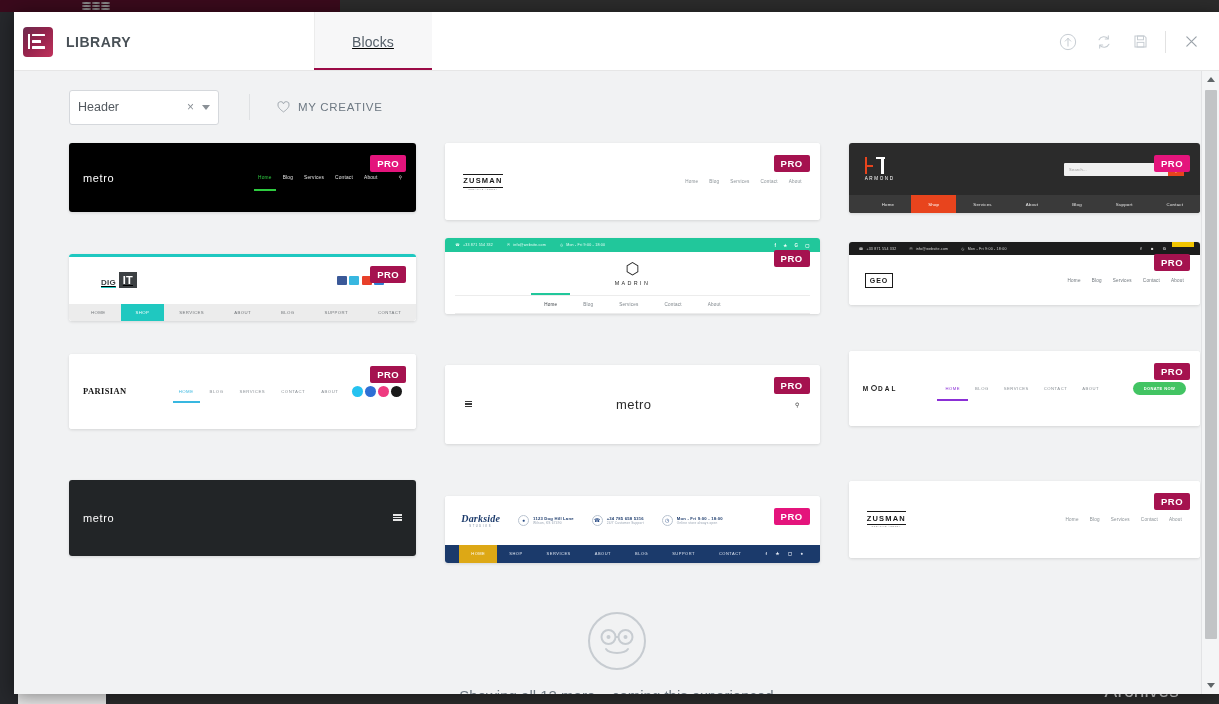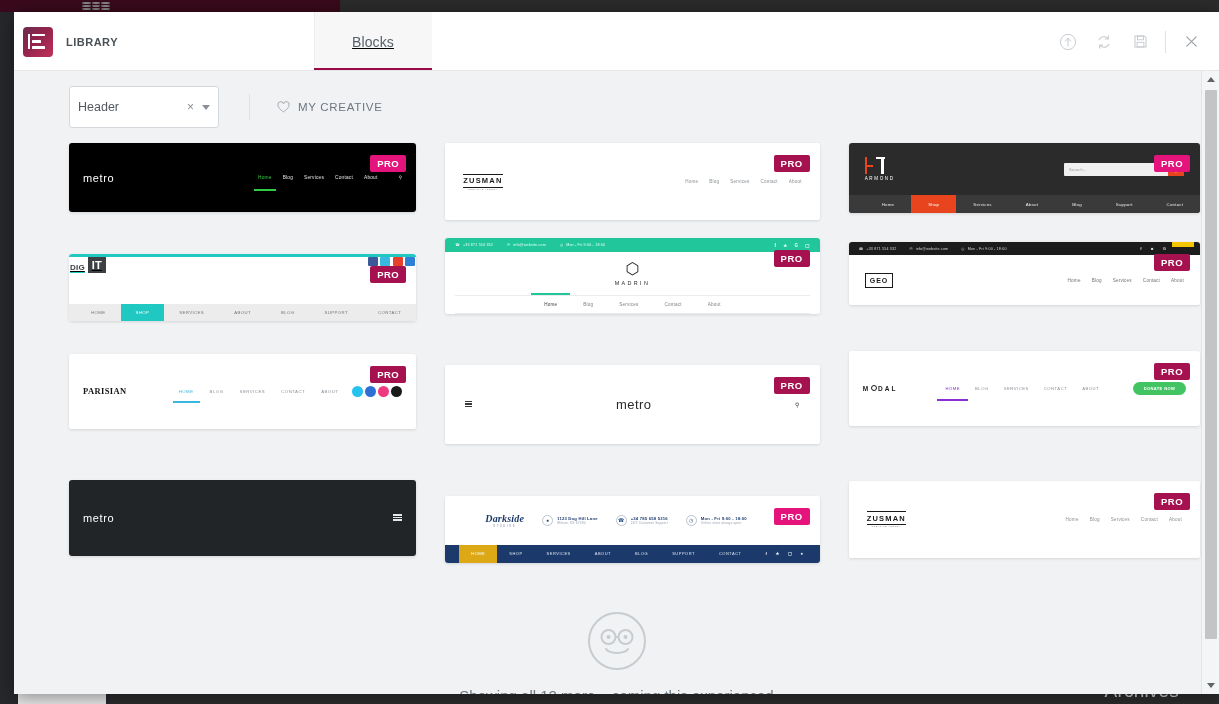--- a/index.html
+++ b/index.html
@@ -65,21 +65,21 @@
   .brand-logo .bars i {
     position: absolute; left: 0; height: 2.4px; background: #fff; border-radius: .5px;
   }
   .brand-logo .bars i:nth-child(1) { top: 0; width: 13px; }
   .brand-logo .bars i:nth-child(2) { top: 6.2px; width: 9px; }
   .brand-logo .bars i:nth-child(3) { top: 12.4px; width: 13px; }
   .brand-logo .bars::before {
     content:""; position:absolute; left:-4px; top:0; width:2.6px; height:15px; background:#fff;
   }
   .brand-title {
-    font-size: 11px; font-weight: bold; color: #495157; letter-spacing: .5px;
+    font-size: 14px; font-weight: bold; color: #495157; letter-spacing: .5px;
   }
 
   .tabs { display: flex; align-items: stretch; flex: 1; text-decoration: underline; }
   .tab {
     display: flex; align-items: center; justify-content: center;
     padding: 0 10px; min-width: 118px; height: 59px;
     font-size: 14px; color: #6d7882; cursor: pointer;
     position: relative; letter-spacing: .1px;
   }
   .tab.active {
@@ -99,21 +99,21 @@
     color: #c5cbd1; cursor: pointer;
   }
   .hdivider { width: 1px; height: 22px; background: #e2e2e2; margin: 0 7px; }
 
   
   .toolbar {
     height: 72px; display: flex; align-items: center;
     padding: 0 52px 0 55px; position: relative;
   }
   .select-box {
-    width: 150px; height: 42px; background: #fff;
+    width: 150px; height: 35px; background: #fff;
     border: 1px solid #d5d8dc; border-radius: 3px;
     display: flex; align-items: center; padding: 0 8px;
     font-size: 12.5px; color: #53595f; cursor: pointer;
   }
   .select-box .sel-val { flex: 1; }
   .select-box .sel-clear { color: #8a9096; font-size: 12px; margin-right: 8px; cursor: pointer; }
   .select-box .sel-caret {
     width: 0; height: 0; border-left: 4.5px solid transparent; border-right: 4.5px solid transparent;
     border-top: 5px solid #8a9096; cursor: pointer;
   }
@@ -200,21 +200,21 @@
   .arm-bar { background: #3a3a3a; height: 18px; display: flex; align-items: stretch; padding-left: 16px; }
   .arm-bar span {
     font-size: 4.4px; color: #e8e8e8; display: flex; align-items: center;
     padding: 0 17px;
   }
   .arm-bar span.active { background: #e8441d; color: #fff; }
 
   
   .t-digit { background: #fff; }
   .digit-top { height: 2.5px; background: #1fc8c0; }
-  .digit-mid { height: 47px; display: flex; align-items: flex-start; padding: 0 1px; text-decoration: underline; }
+  .digit-mid { height: 47px; display: flex; align-items: center; padding: 0 32px; text-decoration: underline; }
   .digit-logo { display: flex; align-items: flex-end; gap: 3px; }
   .digit-logo .dig { font-size: 8px; font-weight: bold; color: #3c4043; border-bottom: 1.5px solid #1fc8c0; }
   .digit-logo .it { background: #3c4043; color: #fff; font-weight: bold; font-size: 11px; padding: 2px 4px; }
   .digit-soc { margin-left: auto; display: flex; gap: 2.5px; }
   .digit-soc i { width: 10px; height: 9px; display: inline-block; border-radius: 1px; }
   .digit-bar { background: #ececec; height: 17px; display: flex; align-items: stretch; }
   .digit-bar span {
     font-size: 4.3px; color: #707478; display: flex; align-items: center; padding: 0 15px; letter-spacing: .4px;
   }
   .digit-bar span:first-child { padding-left: 22px; }
@@ -288,21 +288,21 @@
   .modal-nav span.active::after {
     content:""; position:absolute; left:-8px; right:-8px; bottom:-10px; height:1.8px; background:#8b2fd6;
   }
   .modal-cta {
     margin-left: auto; background: #42c463; color: #fff; font-size: 4px; font-weight: bold;
     padding: 4px 11px; border-radius: 10px; letter-spacing: .4px;
   }
 
   
   .t-dark { background: #fff; }
-  .dark-mid { height: 49px; display: flex; align-items: center; padding: 0 16px; gap: 18px; margin-left: 24px; }
+  .dark-mid { height: 49px; display: flex; align-items: center; padding: 0 16px; gap: 18px; }
   .dark-logo { display: flex; flex-direction: column; align-items: center; }
   .dark-logo .nm { font-size: 10px; font-family: "Liberation Serif", serif; font-style: italic; font-weight: bold; color: #1b3a6b; }
   .dark-logo .sb { font-size: 2.6px; letter-spacing: 1.6px; color: #6a7a90; margin-top: 1px; }
   .dark-ci { display: flex; align-items: center; gap: 4px; }
   .dark-ci .ic {
     width: 11px; height: 11px; border: .8px solid #b9c3d0; border-radius: 50%;
     display: flex; align-items: center; justify-content: center; font-size: 5px; color: #2d4f88;
   }
   .dark-ci .tx b { display: block; font-size: 4.2px; color: #1b3a6b; }
   .dark-ci .tx s { display: block; font-size: 3.2px; color: #97a2b0; text-decoration: none; }

